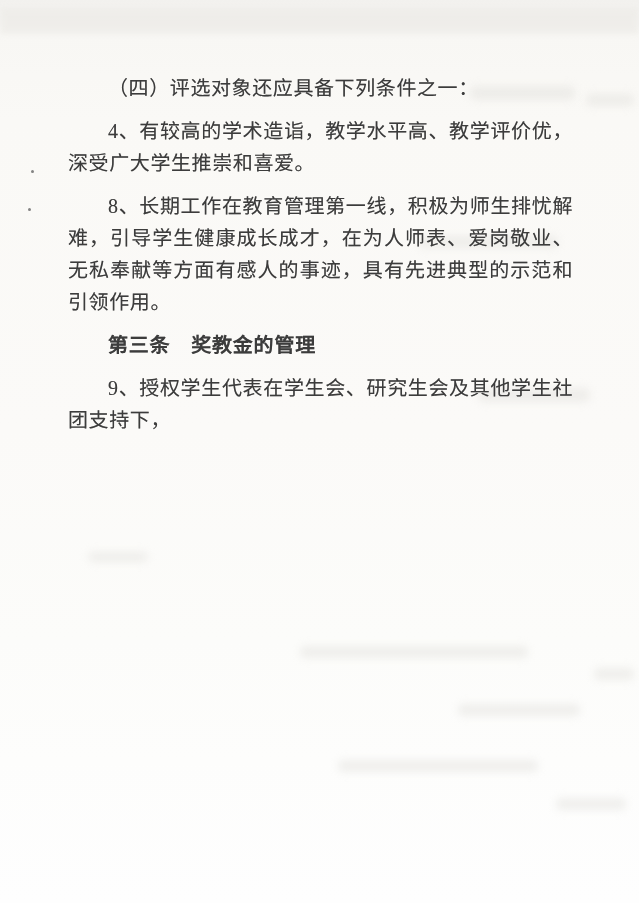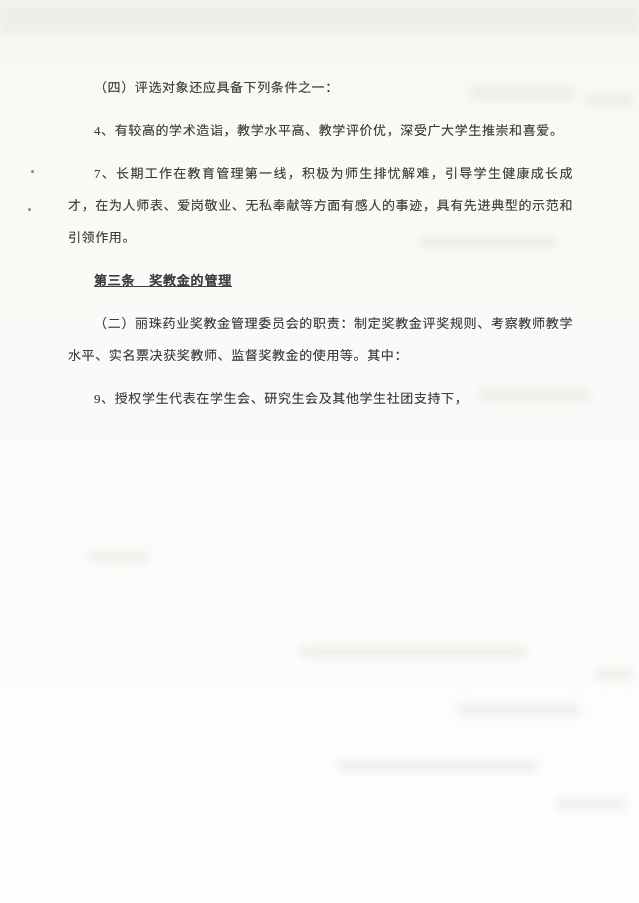--- a/index.html
+++ b/index.html
@@ -48,32 +48,31 @@
     opacity: 0.85;
   }
   .content {
     position: absolute;
     left: 68px;
     top: 72px;
     width: 505px;
   }
   .content p {
     margin: 0 0 11px 0;
-    font-size: 13px;
+    font-size: 20px;
     line-height: 32px;
     letter-spacing: 0.6px;
     color: #3c3c3c;
     text-align: justify;
     text-indent: 2em;
     text-shadow: 0 0 0.5px rgba(70,70,70,0.45);
   }
   .content p.heading {
     font-weight: bold;
     letter-spacing: 0.8px;
-    text-decoration: underline;
   }
 </style>
 </head>
 <body>
 
 <div class="page">
 
   <div class="scan-band"></div>
 
   <div class="sm" style="left:470px; top:86px;  width:105px; height:14px;"></div>
@@ -86,19 +85,18 @@
   <div class="sm" style="left:458px; top:704px; width:122px; height:12px;"></div>
   <div class="sm" style="left:338px; top:760px; width:200px; height:12px;"></div>
   <div class="sm" style="left:556px; top:798px; width:70px;  height:12px;"></div>
 
   <span class="dot" style="left:31px; top:170px;"></span>
   <span class="dot" style="left:28px; top:208px;"></span>
 
   <div class="content">
     <p>（四）评选对象还应具备下列条件之一：</p>
     <p>4、有较高的学术造诣，教学水平高、教学评价优，深受广大学生推崇和喜爱。</p>
-    <p>7、长期工作在教育管理第一线，积极为师生排忧解难，引导学生健康成长成才，在为人师表、爱岗敬业、无私奉献等方面有感人的事迹，具有先进典型的示范和引领作用。</p>
+    <p>8、长期工作在教育管理第一线，积极为师生排忧解难，引导学生健康成长成才，在为人师表、爱岗敬业、无私奉献等方面有感人的事迹，具有先进典型的示范和引领作用。</p>
     <p class="heading">第三条　奖教金的管理</p>
-    <p>（二）丽珠药业奖教金管理委员会的职责：制定奖教金评奖规则、考察教师教学水平、实名票决获奖教师、监督奖教金的使用等。其中：</p>
     <p>9、授权学生代表在学生会、研究生会及其他学生社团支持下，</p>
   </div>
 
 </div>
 
 </body></html>

